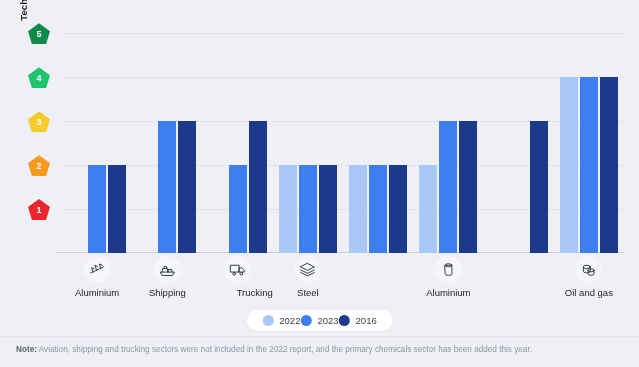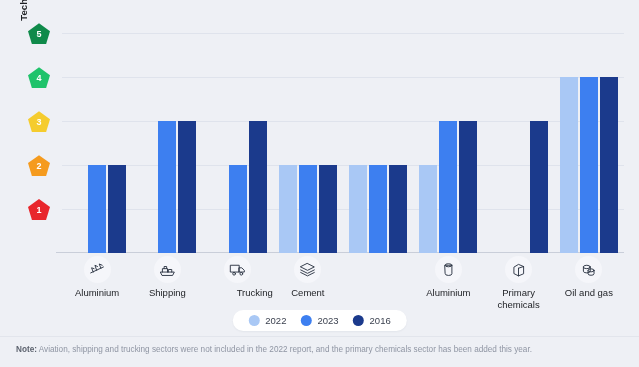--- a/index.html
+++ b/index.html
@@ -85,21 +85,21 @@
   .cat .cat-label{line-height:11.5px;display:block;}
 
   
   .legend{
     position:absolute;
     left:50%;transform:translateX(-50%);
     top:310px;
     background:#ffffff;
     border-radius:14px;
     padding:5px 16px;
-    display:flex;align-items:center;gap:14px;
+    display:flex;align-items:center;
     box-shadow:0 1px 2px rgba(20,30,60,.05);
   }
   .legend-item{display:flex;align-items:center;gap:6px;}
   .legend-dot{width:11px;height:11px;border-radius:50%;}
   .legend-label{font-size:9.5px;color:#3c4250;}
 
   
   .footnote-sep{
     position:absolute;left:0;right:0;top:336px;height:1px;background:#e2e5ec;
   }
@@ -215,38 +215,30 @@
         </svg>
       </div>
       <span class="cat-label">Trucking</span>
     </div>
     <div class="cat" style="left: 272.75px; width: 70.25px;">
       <div class="icon-badge">
         <svg width="17" height="17" viewBox="0 0 20 20">
           <path fill="none" stroke="#2b3342" stroke-width="1.1" stroke-linejoin="round" stroke-linecap="round" d="M10 3 L18 7 L10 11 L2 7z M2 10.5 L10 14.5 L18 10.5 M2 13.5 L10 17.5 L18 13.5"></path>
         </svg>
       </div>
-      <span class="cat-label">Cement</span>
+      <span class="cat-label">Steel</span>
     </div>
     <div class="cat" style="left: 413.25px; width: 70.25px;">
       <div class="icon-badge">
         <svg width="17" height="17" viewBox="0 0 20 20">
           <path fill="none" stroke="#2b3342" stroke-width="1.1" stroke-linejoin="round" stroke-linecap="round" d="M6 5 h8 v10 a4 2 0 0 1 -8 0z"></path>
           <ellipse fill="none" stroke="#2b3342" stroke-width="1.1" stroke-linejoin="round" stroke-linecap="round" cx="10" cy="5" rx="4" ry="1.8"></ellipse>
         </svg>
       </div>
       <span class="cat-label">Aluminium</span>
-    </div>
-    <div class="cat" style="left: 483.5px; width: 70.25px;">
-      <div class="icon-badge">
-        <svg width="17" height="17" viewBox="0 0 20 20">
-          <path fill="none" stroke="#2b3342" stroke-width="1.1" stroke-linejoin="round" stroke-linecap="round" d="M5 7 L10 4 L16 6.5 V15 L10 17.5 L5 15z M10 8.5 L16 6.5 M10 8.5 V17.5"></path>
-        </svg>
-      </div>
-      <span class="cat-label">Primary<br>chemicals</span>
     </div>
     <div class="cat" style="left: 553.75px; width: 70.25px;">
       <div class="icon-badge">
         <svg width="17" height="17" viewBox="0 0 20 20">
           <ellipse fill="none" stroke="#2b3342" stroke-width="1.1" stroke-linejoin="round" stroke-linecap="round" cx="8" cy="7" rx="4" ry="2"></ellipse>
           <path fill="none" stroke="#2b3342" stroke-width="1.1" stroke-linejoin="round" stroke-linecap="round" d="M4 7 v5 a4 2 0 0 0 8 0 V7"></path>
           <ellipse fill="none" stroke="#2b3342" stroke-width="1.1" stroke-linejoin="round" stroke-linecap="round" cx="13" cy="11" rx="3.5" ry="1.8"></ellipse>
           <path fill="none" stroke="#2b3342" stroke-width="1.1" stroke-linejoin="round" stroke-linecap="round" d="M9.5 11 v4 a3.5 1.8 0 0 0 7 0 v-4"></path>
         </svg>
       </div>

